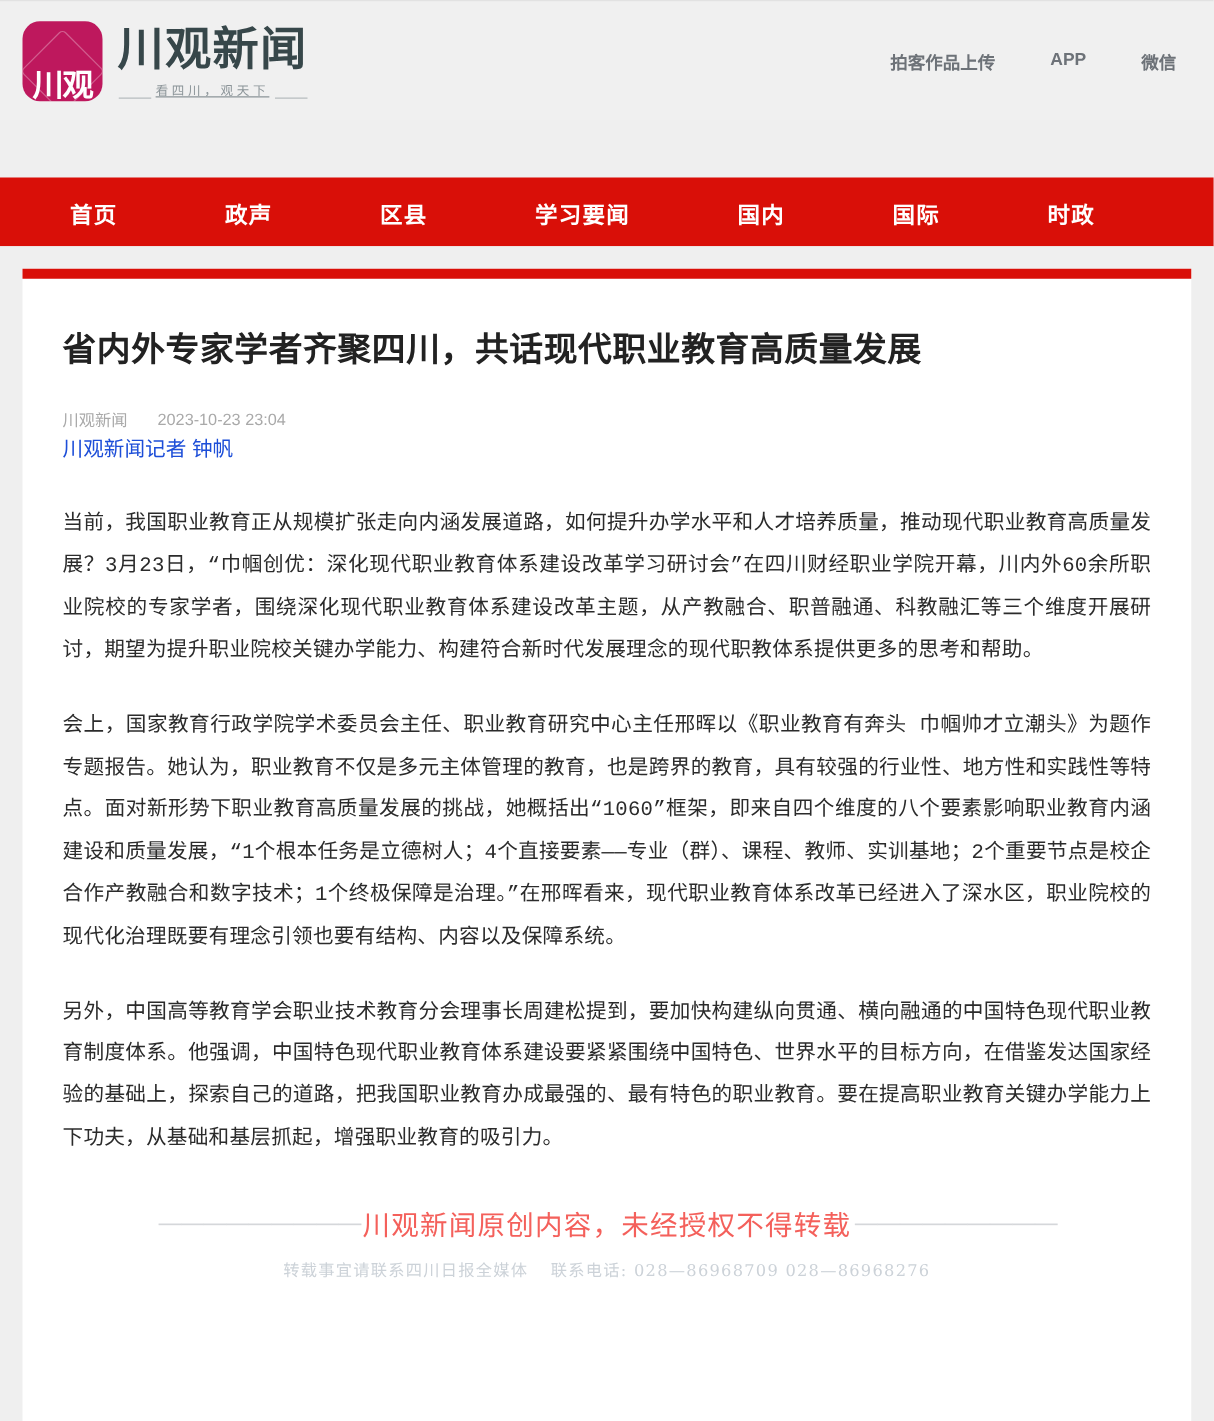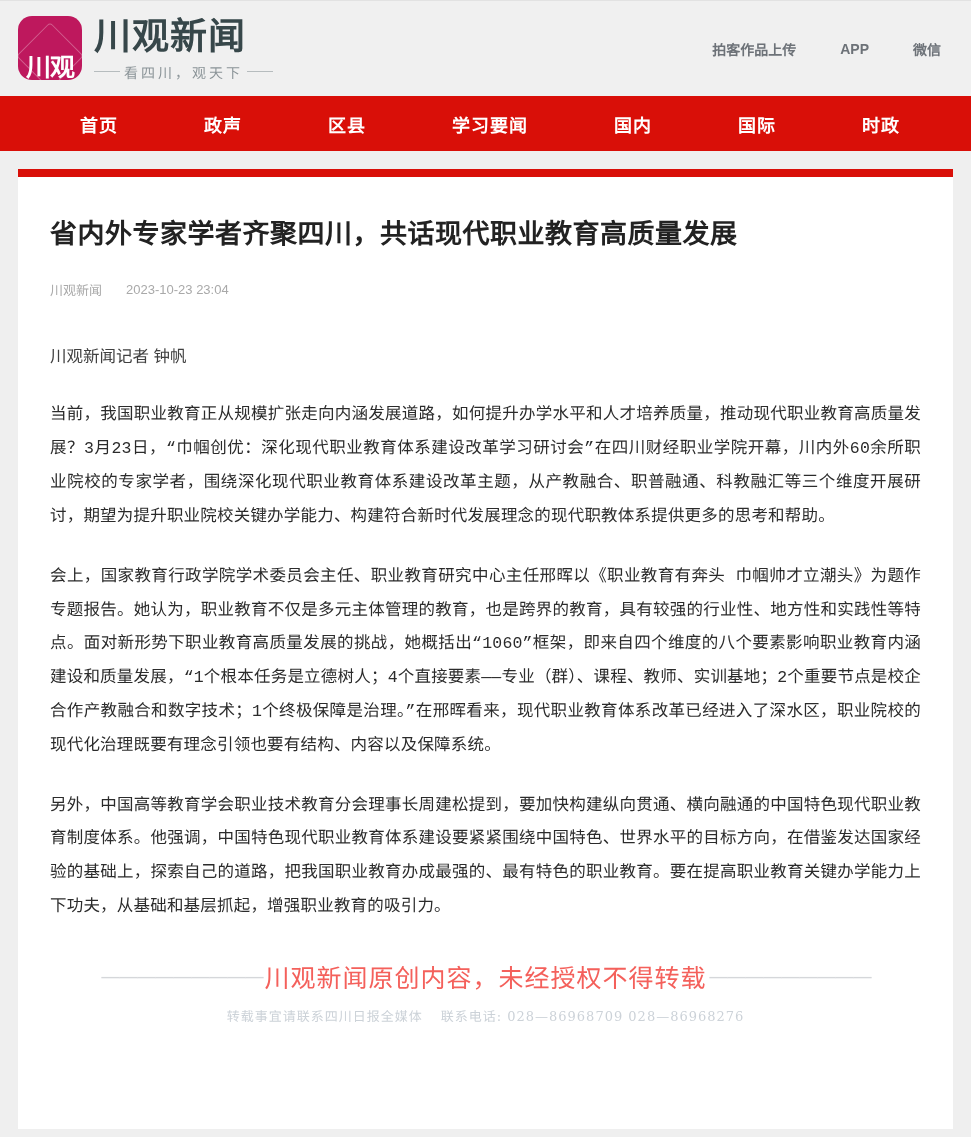--- a/index.html
+++ b/index.html
@@ -67,58 +67,59 @@
     font-family: "DejaVu Serif", "Liberation Serif", serif;
     font-size: 37px;
     font-weight: 700;
     color: #37474a;
     line-height: 1.08;
     letter-spacing: 1px;
   }
   .tagline {
     margin-top: 5px;
     font-family: "DejaVu Serif", "Liberation Serif", serif;
-    font-size: 14px;
+    font-size: 10px;
     color: #8b9498;
     letter-spacing: 3px;
     display: flex;
-    align-items: center;
+    align-items: flex-end;
     justify-content: center;
     gap: 4px;
     white-space: nowrap;
+    text-decoration: underline;
   }
   .tagline .rule {
     display: inline-block;
     width: 26px;
     height: 1px;
     background: #b6bcbe;
   }
 
   .top-links {
     margin-left: auto;
     margin-right: 30px;
     display: flex;
-    align-items: center;
     gap: 44px;
   }
   .top-link {
     font-size: 14px;
     font-weight: 700;
     color: #6d7278;
     text-decoration: none;
     white-space: nowrap;
   }
 
   
   .navbar {
     height: 55px;
     background: #d90f08;
     display: flex;
     align-items: center;
-    padding-left: 80px;
+    padding-left: 56px;
+    margin-top: 46px;
   }
   .nav-item {
     color: #ffffff;
     font-size: 18px;
     font-weight: 700;
     letter-spacing: 1px;
     text-decoration: none;
     white-space: nowrap;
     margin-right: 86px;
   }
@@ -146,23 +147,22 @@
   .byline {
     margin-top: 26px;
     display: flex;
     align-items: center;
     gap: 24px;
     font-size: 13px;
     color: #a9a9a9;
   }
 
   .author-line {
-    margin-top: 42px;
     font-size: 16.5px;
-    color: #404040;
+    color: #1d4ed8;
     line-height: 1.9;
   }
 
   .para {
     margin-top: 26px;
     font-size: 16.5px;
     color: #2b2b2b;
     line-height: 2.05;
     letter-spacing: 0.2px;
     text-align: justify;
@@ -180,21 +180,21 @@
     white-space: nowrap;
   }
   .notice-dash {
     color: #d5d7da;
     font-size: 20px;
     letter-spacing: -2px;
     font-family: "DejaVu Serif", "Liberation Serif", serif;
   }
   .notice-red {
     color: #f4605b;
-    font-size: 25px;
+    font-size: 22px;
     font-family: "DejaVu Serif", "Liberation Serif", serif;
     letter-spacing: 1px;
   }
   .notice-sub {
     margin-top: 12px;
     text-align: center;
     color: #ccd2d8;
     font-size: 13px;
     font-family: "DejaVu Serif", "Liberation Serif", serif;
     letter-spacing: 1px;

